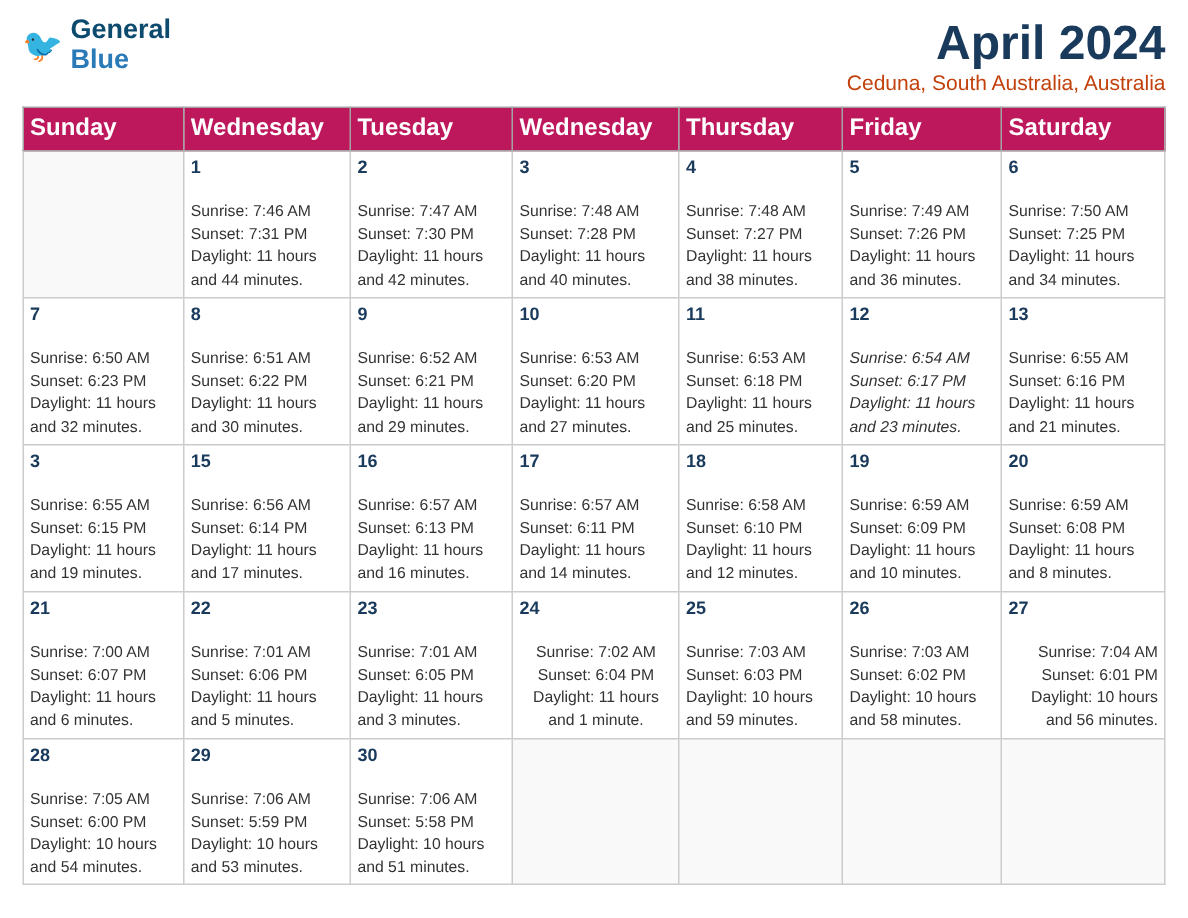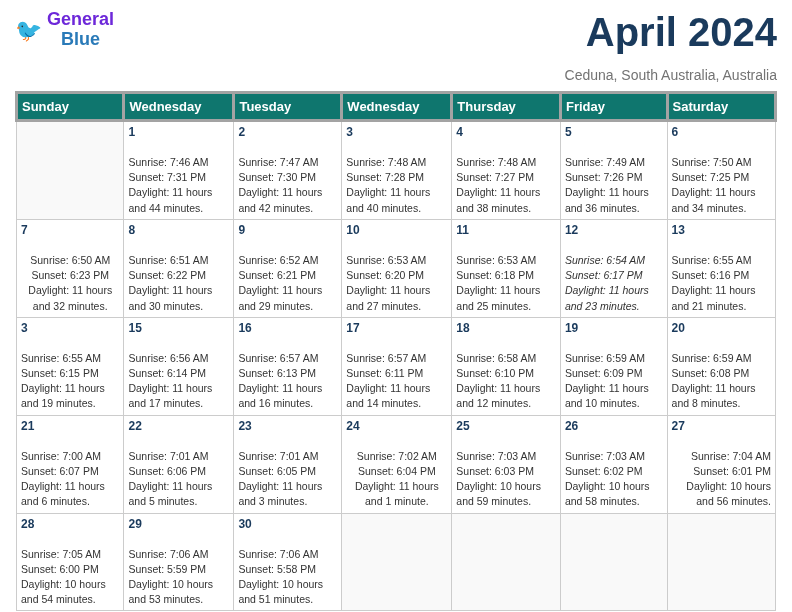--- a/index.html
+++ b/index.html
@@ -21,52 +21,51 @@
       align-items: center;
       gap: 4px;
     }
     .logo-text {
       font-size: 18px;
       font-weight: bold;
       color: #1a3a5c;
       line-height: 1.1;
     }
     .logo-text span {
-      color: #6d28d9;
+      color: #0c4a6e;
     }
     .logo-bird {
       width: 28px;
       height: 28px;
     }
     .title-block {
       text-align: right;
     }
     .month-title {
-      font-size: 40px;
+      font-size: 32px;
       font-weight: bold;
       color: #1a3a5c;
     }
     .location {
       font-size: 14px;
-      color: #737373;
-      margin-top: 12px;
+      color: #c2410c;
     }
     .calendar {
       width: 100%;
       border-collapse: collapse;
       font-size: 11px;
     }
     .calendar th {
-      background: #0f766e;
+      background: #be185d;
       color: #fff;
       padding: 5px 4px;
       text-align: left;
-      font-size: 13px;
+      font-size: 16px;
       font-weight: bold;
-      border: 3px solid #a3a3a3;
+      border: 1px solid #a3a3a3;
     }
     .calendar td {
       border: 1px solid #ccc;
       vertical-align: top;
       padding: 3px 4px;
       width: 113px;
       min-height: 80px;
       background: #fff;
     }
     .calendar td.empty {
@@ -89,21 +88,21 @@
 </head>
 <body>
 
 <div class="header">
   <div class="logo">
     <svg class="logo-bird" viewBox="0 0 28 28">
       <text x="0" y="22" font-size="22" fill="#2a7ab8">🐦</text>
     </svg>
     <div class="logo-text">
       <div><span>General</span></div>
-      <div style="color:#2a7ab8;text-align:center;">Blue</div>
+      <div style="color:#2a7ab8;">Blue</div>
     </div>
   </div>
   <div class="title-block">
     <div class="month-title">April 2024</div>
     <div class="location">Ceduna, South Australia, Australia</div>
   </div>
 </div>
 
 <table class="calendar">
   <thead>
@@ -159,21 +158,21 @@
           <span class="day-num">6</span>
           <div class="day-info" style="white-space: pre-line;">Sunrise: 7:50 AM
 Sunset: 7:25 PM
 Daylight: 11 hours
 and 34 minutes.</div>
         </td>
       </tr>
       <tr>
         <td>
           <span class="day-num">7</span>
-          <div class="day-info" style="white-space: pre-line; text-align: center;">Sunrise: 6:50 AM
+          <div class="day-info" style="white-space: pre-line;">Sunrise: 6:50 AM
 Sunset: 6:23 PM
 Daylight: 11 hours
 and 32 minutes.</div>
         </td>
         <td>
           <span class="day-num">8</span>
           <div class="day-info" style="white-space: pre-line;">Sunrise: 6:51 AM
 Sunset: 6:22 PM
 Daylight: 11 hours
 and 30 minutes.</div>

